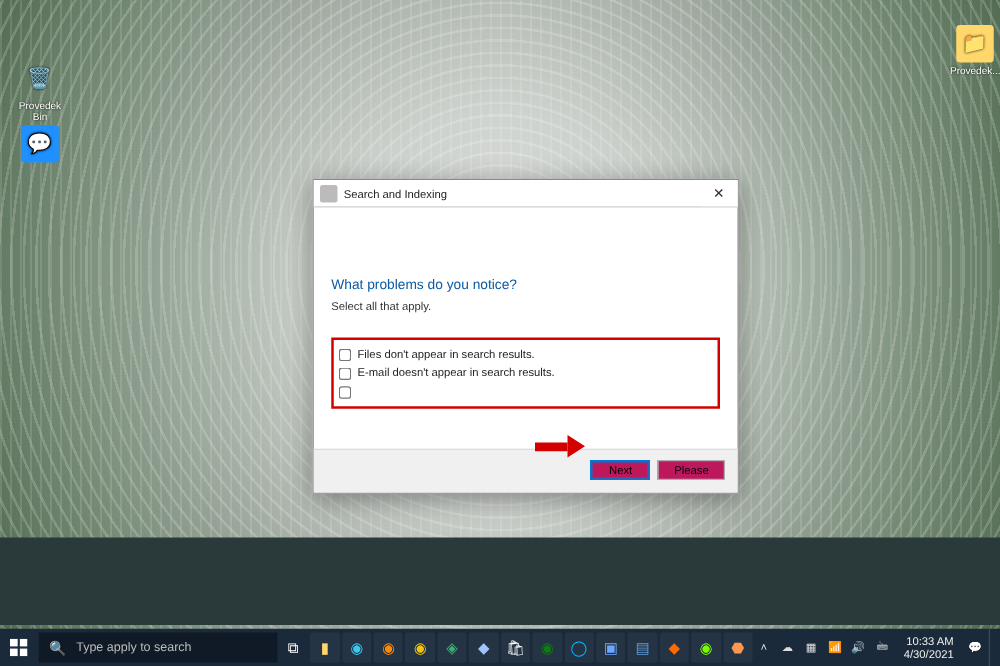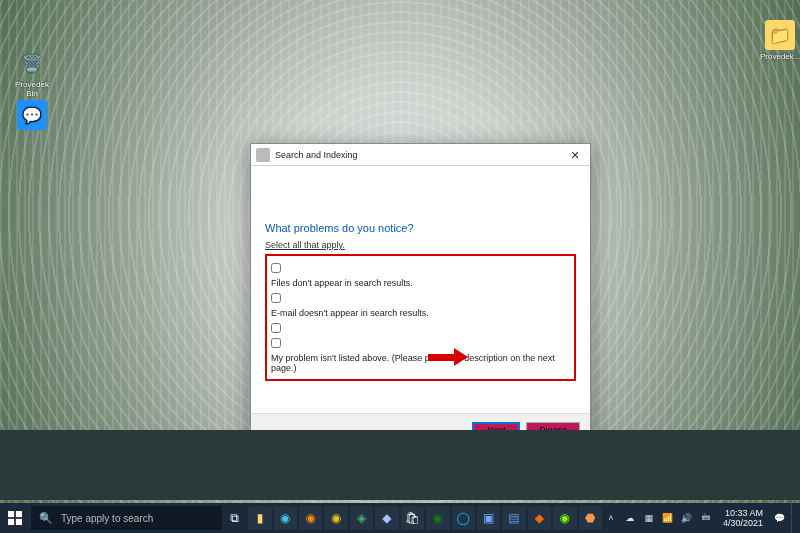--- a/index.html
+++ b/index.html
@@ -40,23 +40,23 @@
   position:absolute; left:250px; top:143px; width:341px;
   background:#fff; border:1px solid #888; box-shadow:0 4px 20px rgba(0,0,0,.4);
   font-size:9px;
 }
 .titlebar { height:22px; background:#fff; display:flex; align-items:center; border-bottom:1px solid #d0d0d0; }
 .titlebar .appicon { width:14px; height:14px; margin:0 5px; background:#bbb; border-radius:2px; }
 .titlebar .title { flex:1; font-size:9px; color:#222; }
 .titlebar .close { width:30px; height:20px; background:#fff; color:#333; text-align:center; line-height:20px; font-size:11px; }
 .body { padding:10px 14px 4px 14px; }
 .heading { color:#0a5aa6; font-size:11px; margin-bottom:6px;margin-top:46px; }
-.subtext { color:#333; font-size:9px; margin-bottom:4px;text-decoration:underline; }
+.subtext { color:#333; font-size:9px; margin-bottom:20px; }
 .highlight-box { border:2px solid #d40000; padding:4px 4px; margin-bottom:28px; }
-.option { display:flex; align-items:flex-start; gap:5px; padding:2px 0; font-size:9px; color:#222;flex-direction:column; }
+.option { display:flex; align-items:flex-start; gap:5px; padding:2px 0; font-size:9px; color:#222; }
 .option input { width:10px; height:10px; margin-top:1px; }
 .footer { display:flex; justify-content:flex-end; gap:6px; padding:8px 10px 10px; background:#f0f0f0; border-top:1px solid #ddd; }
 .btn { border:1px solid #adadad; background:#be185d; font-size:9px; padding:2px 12px; min-width:48px; }
 .btn.primary { border-color:#0078d7; box-shadow:0 0 0 1px #0078d7 inset; }
 .arrow {
   position:absolute; left:428px; top:348px; width:42px; height:18px;
   display:flex; align-items:center;
 }
 .arrow .shaft { width:26px; height:7px; background:#d40000; }
 .arrow .head { width:0; height:0; border-top:9px solid transparent; border-bottom:9px solid transparent; border-left:14px solid #d40000; }
@@ -111,24 +111,20 @@
           <input type="checkbox" style="">
           <span>Files don't appear in search results.</span>
         </label>
         <label class="option">
           <input type="checkbox" style="">
           <span>E-mail doesn't appear in search results.</span>
         </label>
         <label class="option">
           <input type="checkbox" style="">
         </label>
-        <label class="option">
-          <input type="checkbox" style="">
-          <span>My problem isn't listed above. (Please provide a description on the next page.)</span>
-        </label>
       </div>
     </div>
     <div class="footer">
       <button class="btn primary">Next</button>
       <button class="btn">Please</button>
     </div>
   </div>
 
   <div class="arrow">
     <div class="shaft"></div>

